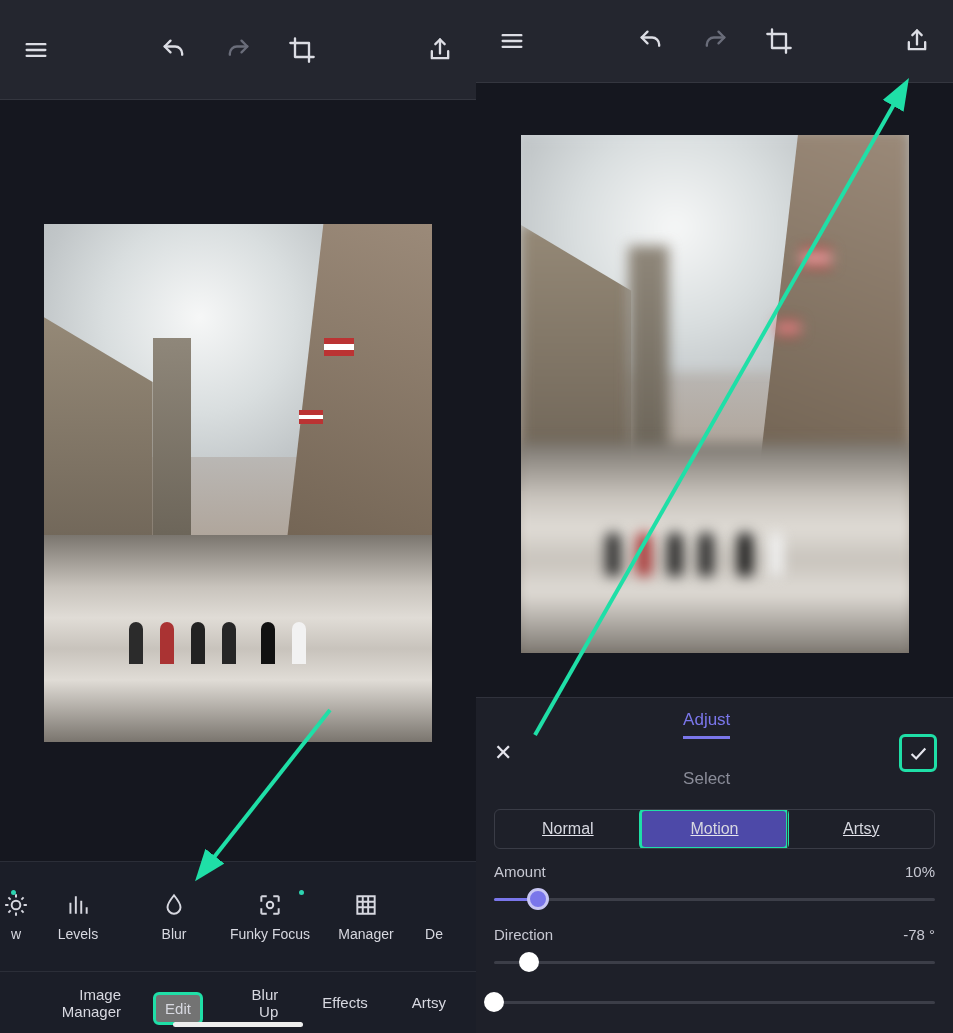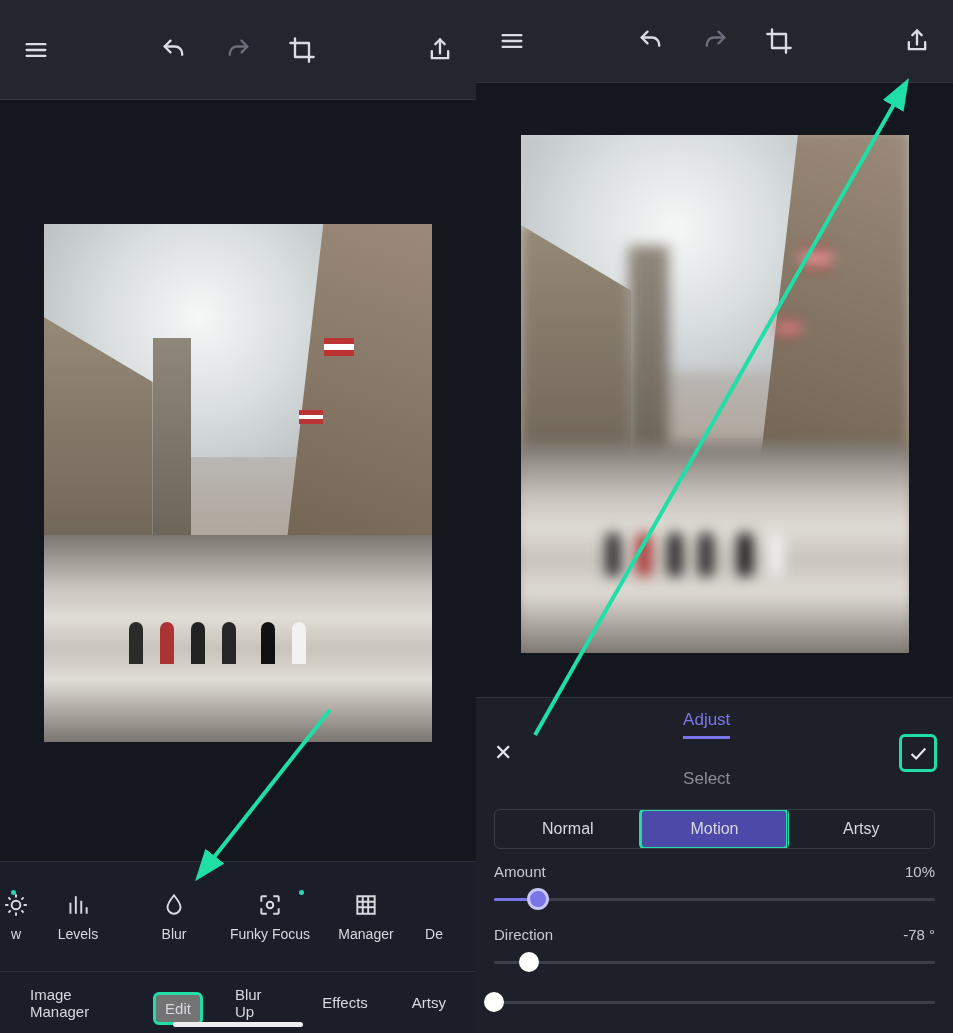--- a/index.html
+++ b/index.html
@@ -25,36 +25,36 @@
   .photo .person { position:absolute; bottom:15%; width:14px; height:42px; border-radius:7px 7px 0 0; }
   .photo .p1{left:22%; background:#2b2b2b;} .photo .p2{left:30%; background:#a33;} .photo .p3{left:38%; background:#222;} .photo .p4{left:46%; background:#262626;} .photo .p5{left:56%; background:#111;} .photo .p6{left:64%; background:#f2f2f2;}
   .photo.blurred > * { filter: blur(6px); transform: scale(1.03); }
 
   
   .tool-strip { height: 172px; background: #1b1e28; border-top: 1px solid #2b2e38; display: flex; flex-direction: column; }
   .tool-row { flex: 1; display: flex; align-items: center; overflow: hidden; padding: 0 2px; }
   .tool-item { display: flex; flex-direction: column; align-items: center; justify-content: center; gap: 8px; min-width: 96px; padding: 6px 0; color: #d7d8e0; font-size: 14px; position: relative; }
   .tool-item .dot { position: absolute; top: 4px; right: 14px; width:5px; height:5px; border-radius:50%; background:#2dd4b0; }
   .tool-item svg { width: 26px; height: 26px; stroke:#d7d8e0; stroke-width:1.8; fill:none; }
-  .cat-row { height: 62px; display: flex; align-items: center; gap: 24px; padding: 0 20px; font-size: 15px; color: #d7d8e0; border-top: 1px solid #2b2e38; }
+  .cat-row { height: 62px; display: flex; align-items: center; gap: 24px; padding: 0 20px; font-size: 15px; color: #d7d8e0; border-top: 1px solid #2b2e38; text-align: right; }
   .cat-item { padding: 6px 10px; border-radius: 4px; }
   .cat-item.active { background: #737373; margin-top: 12px; }
   .home-indicator { position: absolute; bottom: 6px; left: 50%; transform: translateX(-50%); width: 130px; height: 5px; background: #eee; border-radius: 3px; }
   .hl { outline: 3px solid #1fdfa7; outline-offset: -1px; border-radius: 4px; }
 
   
   .adjust-panel { background: #1e2029; border-top: 1px solid #30323c; padding: 12px 18px 18px; display:flex; flex-direction:column; gap:14px; }
   .adjust-tabs { display:flex; align-items:center; justify-content:space-between; }
   .tab-center { display:flex; gap:30px;flex-direction:column; }
   .tab-item { font-size: 17px; color:#8a8c98; padding-bottom:6px; }
   .tab-item.active { color:#7a76ea; border-bottom:3px solid #7a76ea; }
   .close-x { font-size: 22px; color:#e6e6ee; cursor:pointer; }
   .check-box { width:34px; height:34px; display:flex; align-items:center; justify-content:center; }
   .check-box svg { stroke:#e6e6ee; stroke-width:2.4; fill:none; width:22px; height:22px; }
-  .seg { display:flex; border:1px solid #3a3c46; border-radius:6px; overflow:hidden; }
+  .seg { display:flex; border:1px solid #3a3c46; border-radius:6px; overflow:hidden;text-decoration:underline; }
   .seg-btn { flex:1; text-align:center; padding:10px 0; font-size:16px; color:#d7d8e0; }
   .seg-btn + .seg-btn { border-left:1px solid #3a3c46; }
   .seg-btn.active { background:#4d49a8; }
   .slider-row { display:flex; flex-direction:column; gap:6px; }
   .slider-head { display:flex; justify-content:space-between; font-size:15px; color:#c7c8d2; }
   .slider-track { position:relative; height:26px; display:flex; align-items:center; }
   .track-line { position:absolute; left:0; right:0; height:3px; background:#3c3e48; border-radius:2px; }
   .track-fill { position:absolute; left:0; height:3px; background:#7a76ea; border-radius:2px; }
   .thumb { position:absolute; width:20px; height:20px; border-radius:50%; background:#fff; transform:translateX(-50%); }
   .thumb.accent { background:#7a76ea; border:3px solid #c8c6f3; width:22px; height:22px; }

